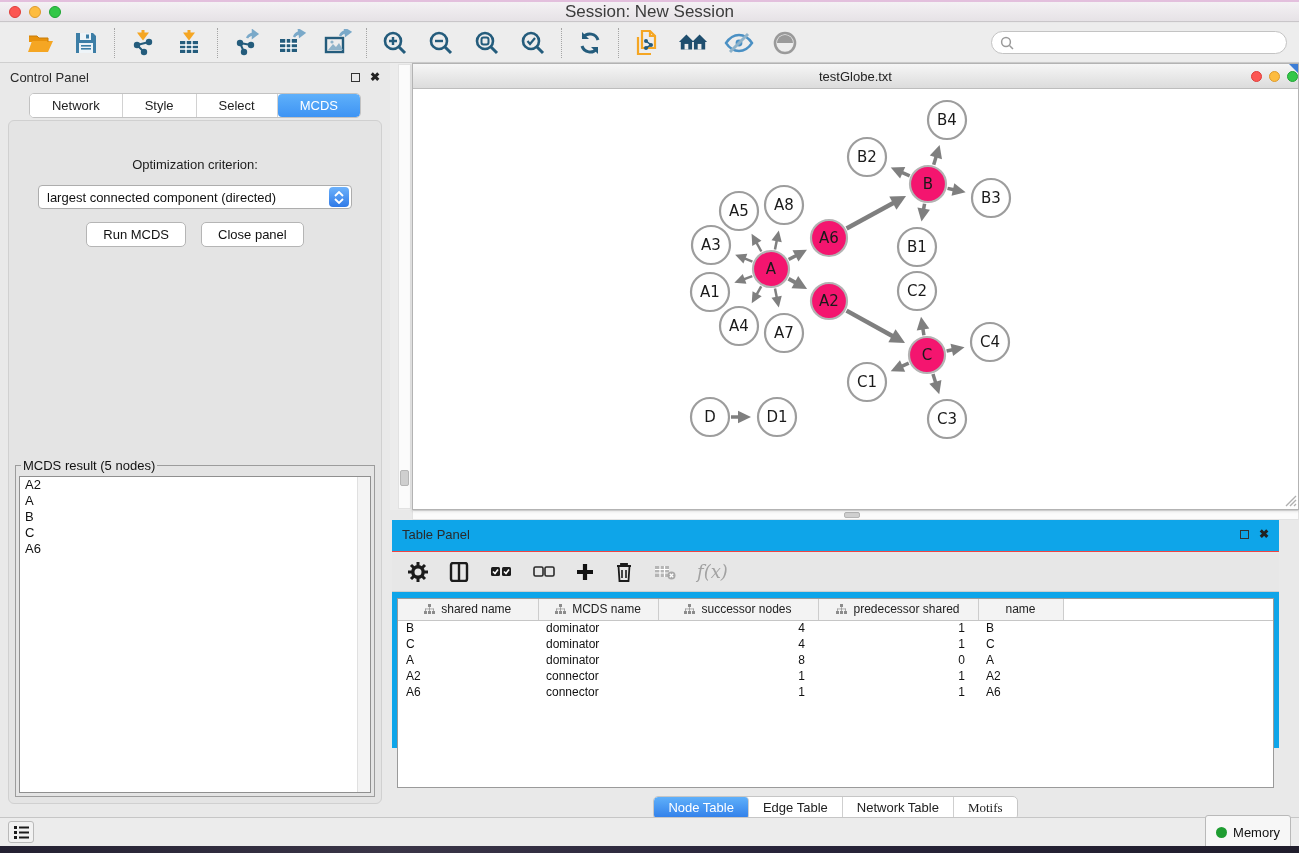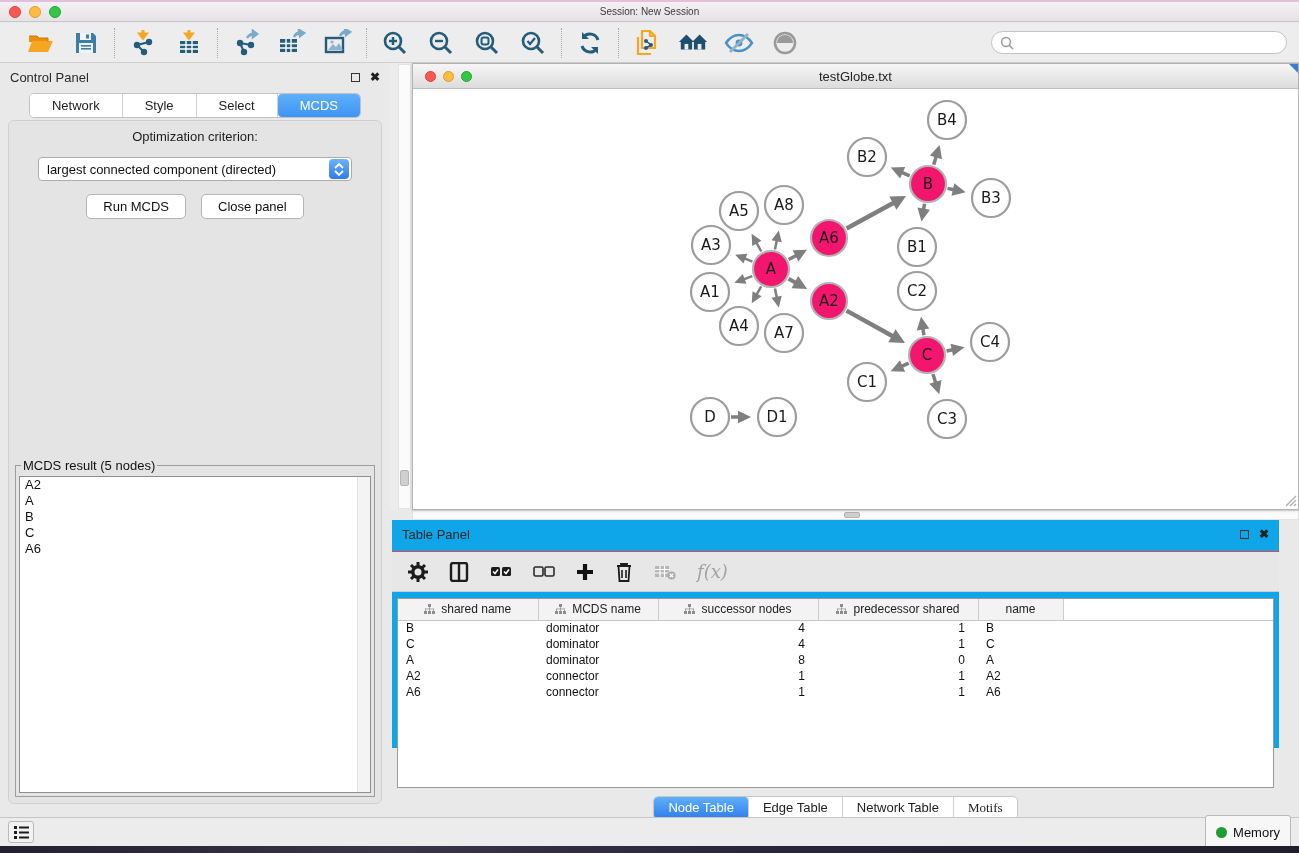--- a/index.html
+++ b/index.html
@@ -9,21 +9,21 @@
 
   
   .titlebar { position:absolute; left:0; top:0; width:100%; height:22px;
     background:linear-gradient(#f4f1f4,#e6e2e6); border-top:2px solid #e3bfdd;
     border-bottom:1px solid #c9c6c9; display:flex; align-items:center; }
   .lights { display:flex; gap:8px; margin-left:9px; }
   .light { width:12px; height:12px; border-radius:50%; }
   .light.red { background:#fc5753; border:1px solid #df3e3a; }
   .light.yellow { background:#fdbc40; border:1px solid #de9b2d; }
   .light.green { background:#33c748; border:1px solid #1ea433; }
-  .titlebar .title { position:absolute; left:0; right:0; text-align:center; font-size:10px; color:#3c3c3c; }
+  .titlebar .title { position:absolute; left:0; right:0; text-align:center; font-size:17px; color:#3c3c3c; }
 
   
   .toolbar { position:absolute; left:0; top:23px; width:100%; height:40px; background:#ededed;
     border-bottom:1px solid #cfcfcf; display:flex; align-items:center; padding:0 12px; }
   .tgroup { display:flex; align-items:center; gap:16px; padding:0 13px; }
   .tsep { width:0; height:30px; border-left:1px dotted #a5a5a5; }
   .ticon { width:30px; height:30px; display:flex; align-items:center; justify-content:center; cursor:pointer; }
   .searchbox { margin-left:auto; width:296px; height:23px; background:#fff; border:1px solid #c3c3c3;
     border-radius:12px; display:flex; align-items:center; padding:0 8px; }
   .searchbox input { border:none; outline:none; flex:1; font-size:12px; background:transparent; margin-left:5px; }
@@ -35,21 +35,21 @@
   .panel-head .pbtns { margin-left:auto; display:flex; align-items:center; gap:10px; }
   .float-btn { width:9px; height:9px; border:1.5px solid #333; display:inline-block; cursor:pointer; }
   .close-btn { font-size:12px; font-weight:bold; color:#222; cursor:pointer; line-height:1; }
   .tabs-row { display:flex; justify-content:center; margin-top:2px; }
   .tabgroup { display:flex; background:#fff; border:1px solid #c2c2c2; border-radius:5px; overflow:hidden; }
   .tabgroup .tab { padding:4px 22px; font-size:13px; color:#222; border-right:1px solid #d2d2d2; cursor:pointer; background:#fff; }
   .tabgroup .tab:last-child { border-right:none; }
   .tabgroup .tab.active { background:linear-gradient(#5fb0fa,#3e94f4); color:#fff; border-radius:4px; }
   .cbody { position:absolute; left:8px; right:8px; top:57px; bottom:13px; background:#e4e4e4;
     border:1px solid #d0d0d0; border-radius:6px; }
-  .opt-label { text-align:center; font-size:13px; color:#1d1d1d; margin-top:8px; }
+  .opt-label { text-align:center; font-size:13px; color:#1d1d1d; margin-top:36px; }
   .selectbox { margin:13px auto 0; width:314px; height:24px; background:#fff; border:1px solid #adadad;
     border-radius:4px; display:flex; align-items:center; cursor:pointer; }
   .selectbox .selval { flex:1; font-size:13px; color:#111; padding-left:8px; white-space:nowrap; }
   .spinner { width:20px; height:20px; margin-right:2px; border-radius:4px;
     background:linear-gradient(#6db2fb,#2f7ae8); display:flex; flex-direction:column;
     align-items:center; justify-content:center; gap:1px; }
   .spinner svg { display:block; }
   .btnrow { display:flex; justify-content:center; gap:15px; margin-top:13px; }
   .pushbtn { background:#fff; border:1px solid #b5b5b5; border-radius:5px; padding:4px 16px;
     font-size:13px; color:#111; font-family:"Liberation Sans",sans-serif; cursor:pointer; }
@@ -64,21 +64,21 @@
   .deskstrip-v { position:absolute; left:390px; top:63px; width:22px; height:447px; background:#ececec; }
   .vscroll { position:absolute; left:8px; top:1px; width:13px; height:445px; background:#fbfbfb; border:1px solid #e2e2e2; }
   .vthumb { position:absolute; left:1px; top:405px; width:9px; height:16px; background:#cfcfcf; border:1px solid #b5b5b5; border-radius:2px; }
   .deskstrip-h { position:absolute; left:412px; top:510px; width:887px; height:10px; background:#fbfbfb; border:1px solid #e2e2e2; }
   .hthumb { position:absolute; left:431px; top:1px; width:16px; height:6px; background:#cfcfcf; border:1px solid #b5b5b5; border-radius:2px; }
 
   
   .netframe { position:absolute; left:412px; top:63px; width:887px; height:447px; background:#fff;
     border:1px solid #b3b3b3; box-shadow:0 1px 3px rgba(0,0,0,.15); }
   .net-titlebar { height:25px; background:linear-gradient(#f6f6f6,#dcdcdc); border-bottom:1px solid #bdbdbd;
-    display:flex; align-items:center; position:relative; }
+    display:flex; align-items:center; position:relative;justify-content:flex-end; }
   .net-titlebar .lights { margin-left:12px; gap:7px; }
   .net-titlebar .light { width:11px; height:11px; }
   .net-titlebar .title { position:absolute; left:0; right:0; text-align:center; font-size:13px; color:#222; }
   .corner-flag { position:absolute; top:0; right:0; width:0; height:0;
     border-top:9px solid #3c7dd6; border-left:9px solid transparent; }
   .netcanvas { position:relative; width:100%; height:419px; background:#fff; }
   .grip { position:absolute; right:1px; bottom:1px; }
 
   
   .tpanel { position:absolute; left:392px; top:520px; width:887px; height:228px; background:#0ea5e9; }

